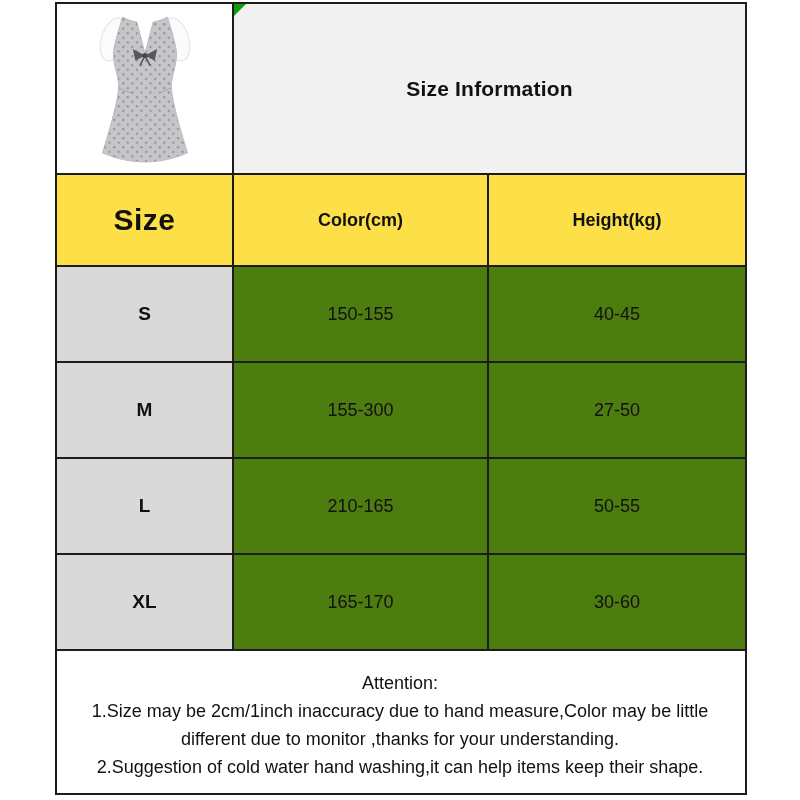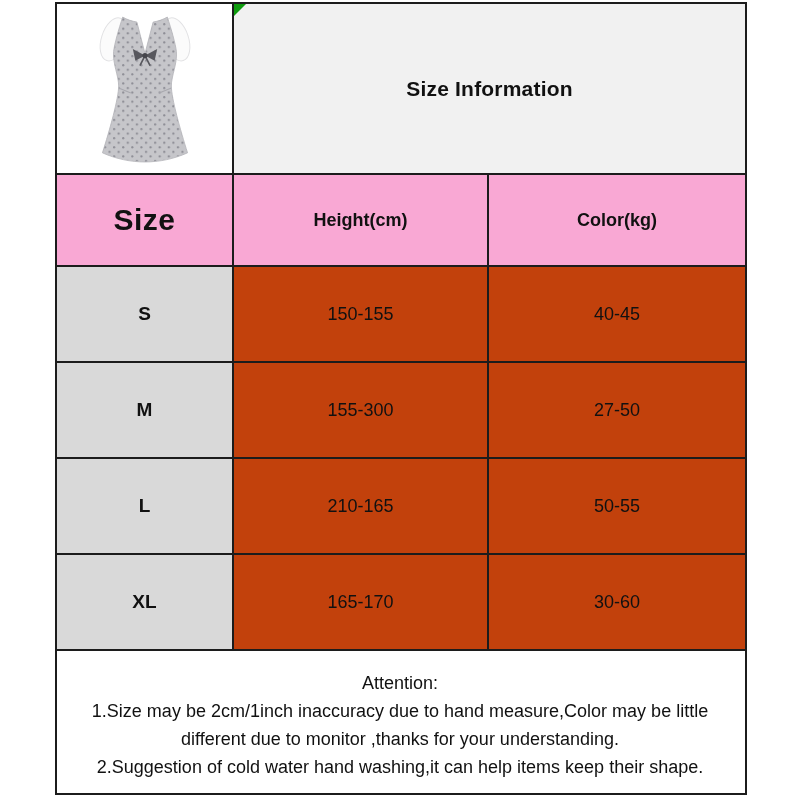--- a/index.html
+++ b/index.html
@@ -38,37 +38,37 @@
     letter-spacing: 0.2px;
   }
   .corner-marker {
     position: absolute;
     left: 0;
     top: 0;
     width: 12px;
     height: 12px;
   }
   td.cell-colhead {
-    background: #f9a8d4;
+    background: #fde047;
     height: 92px;
     font-size: 18px;
     font-weight: bold;
   }
   td.cell-colhead.size-col {
     font-size: 30px;
     letter-spacing: 0.5px;
   }
   td.cell-sizelabel {
     background: #d9d9d9;
     height: 96px;
     font-size: 19px;
     font-weight: bold;
   }
   td.cell-value {
-    background: #c2410c;
+    background: #4d7c0f;
     font-size: 18px;
     font-weight: 500;
   }
   td.cell-attention {
     background: #ffffff;
     height: 144px;
     text-align: left;
     vertical-align: top;
     padding: 5px 6px 0 4px;
     font-size: 18px;
@@ -128,22 +128,22 @@
       <td class="cell-title" colspan="2">
         <svg class="corner-marker" viewBox="0 0 12 12">
           <polygon points="0,0 12,0 0,12" fill="#0e9b0e"></polygon>
         </svg>
         <span>Size Information</span>
       </td>
     </tr>
 
     <tr>
       <td class="cell-colhead size-col">Size</td>
-      <td class="cell-colhead">Height(cm)</td>
-      <td class="cell-colhead">Color(kg)</td>
+      <td class="cell-colhead">Color(cm)</td>
+      <td class="cell-colhead">Height(kg)</td>
     </tr>
 
     <tr>
       <td class="cell-sizelabel">S</td>
       <td class="cell-value">150-155</td>
       <td class="cell-value">40-45</td>
     </tr>
     <tr>
       <td class="cell-sizelabel">M</td>
       <td class="cell-value">155-300</td>

